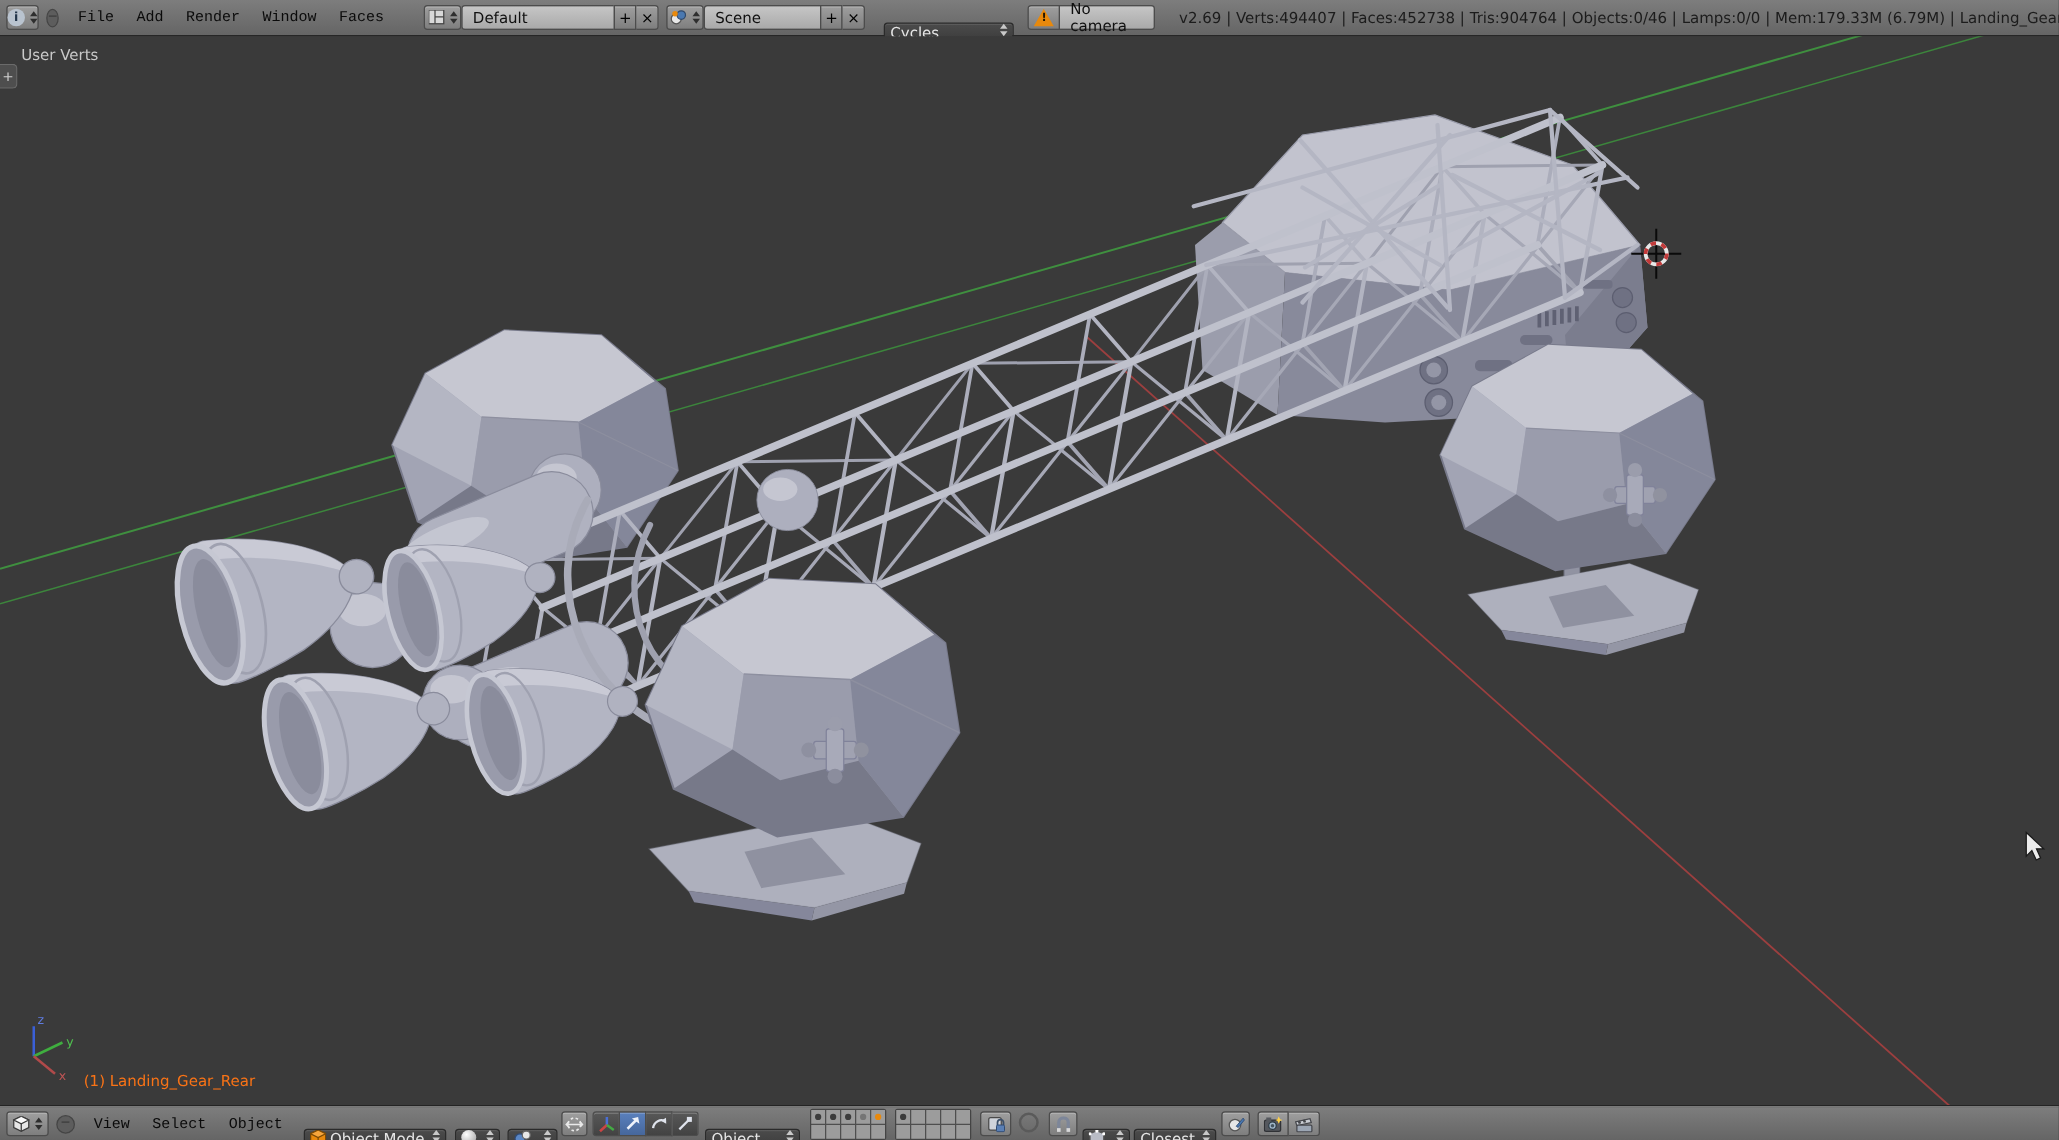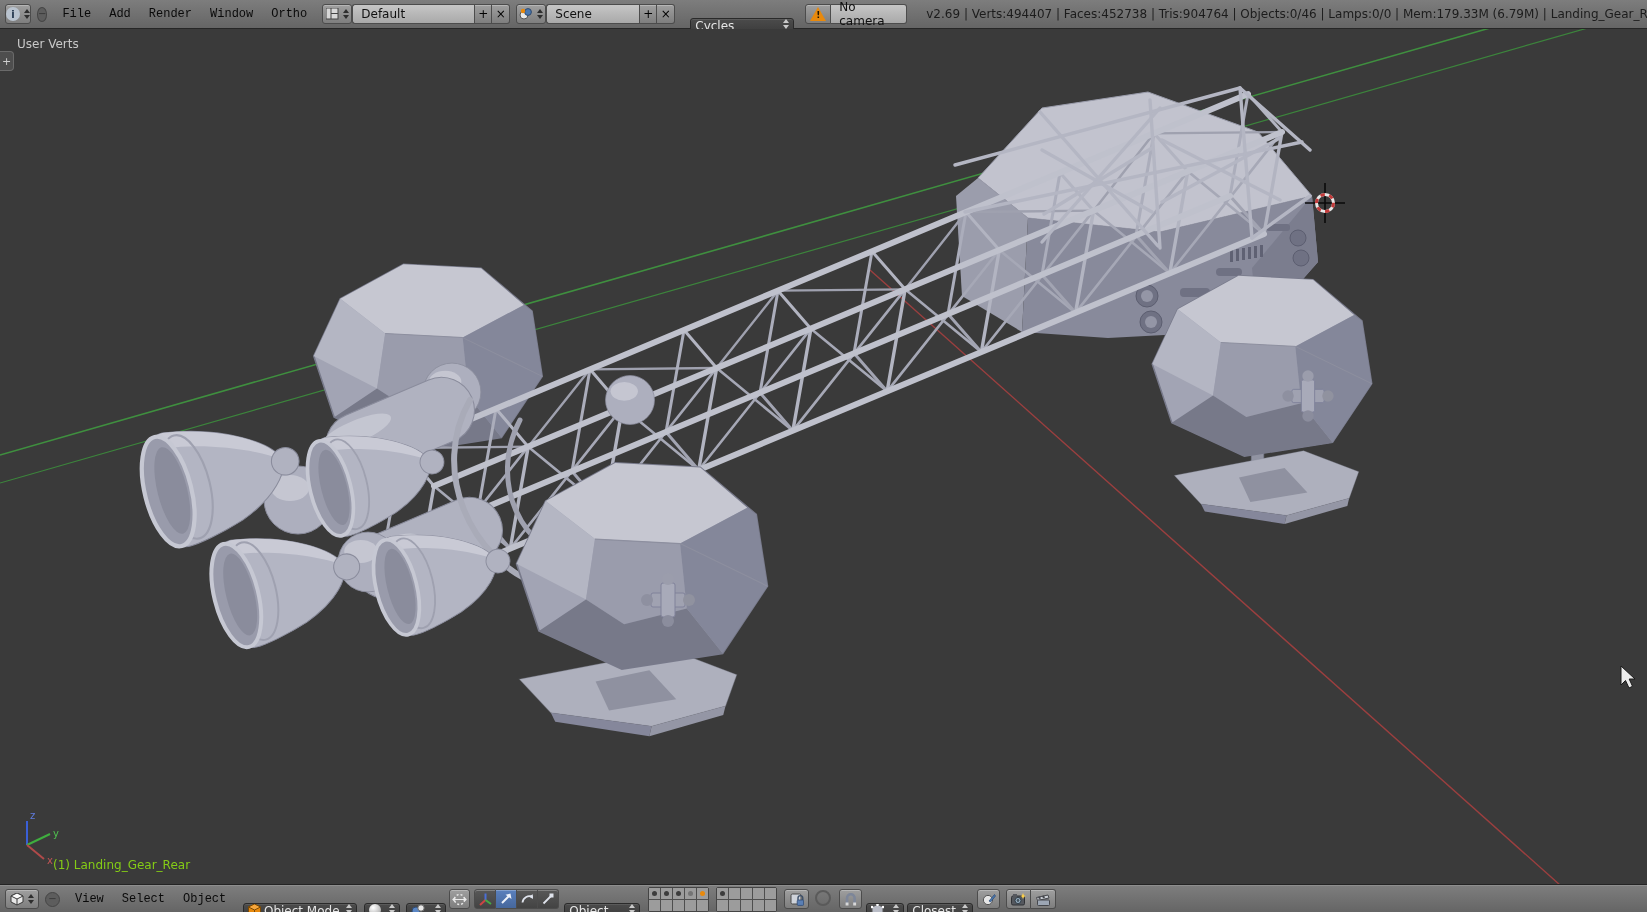--- a/index.html
+++ b/index.html
@@ -65,23 +65,23 @@
       <span class="spin spin-dark">
           <i class="up"></i>
           <i class="dn"></i>
         </span>
     </div>
     <div class="collapse-dot">−</div>
     <span class="menu">File</span>
     <span class="menu">Add</span>
     <span class="menu">Render</span>
     <span class="menu">Window</span>
-    <span class="menu">Ortho</span>
-
-    <div class="grp" style="margin-left:6px">
+    <span class="menu">Faces</span>
+
+    <div class="grp" style="margin-left:23px">
       <div class="btn-raised" style="width:30px">
         <svg width="13" height="12">
             <rect x="0" y="0" width="12" height="11" fill="#d8d8d8" stroke="#444"></rect>
             <line x1="5" y1="0" x2="5" y2="11" stroke="#444"></line>
             <line x1="5" y1="5.5" x2="12" y2="5.5" stroke="#444"></line>
           </svg>
         <span class="spin spin-dark">
             <i class="up"></i>
             <i class="dn"></i>
           </span>
@@ -132,21 +132,21 @@
       <circle cx="9" cy="10" r="5.4" fill="#e8820e"></circle>
       <circle cx="7.4" cy="8.8" r="2.1" fill="#ffffff"></circle>
     </svg>
     <span class="stats">v2.69 | Verts:494407 | Faces:452738 | Tris:904764 | Objects:0/46 | Lamps:0/0 | Mem:179.33M (6.79M) | Landing_Gear_Rear</span>
   </div>
 </div>
 
 <div id="vp">
   <div class="vp-label" style="left:17px;top:8px">User Verts</div>
   <div class="tool-tab">+</div>
-  <div class="vp-label" style="left:53px;top:829px;color:#84cc16">(1) Landing_Gear_Rear</div>
+  <div class="vp-label" style="left:67px;top:829px;color:#f97316">(1) Landing_Gear_Rear</div>
 
   <svg width="1647" height="856" viewBox="0 29 1647 856">
     <defs>
       <g id="pod">
         <path d="M -112,-2 L -86,-58 L -24,-92 L 52,-88 L 102,-46 L 112,18 L 72,78 L -18,92 L -92,58 Z" fill="#a2a4b4" stroke="#787a8b" stroke-width="1.5"></path>
         <path d="M -86,-58 L -24,-92 L 52,-88 L 94,-52 L 34,-20 L -42,-24 Z" fill="#c6c7d1"></path>
         <path d="M -112,-2 L -86,-58 L -42,-24 L -50,30 Z" fill="#b4b6c3"></path>
         <path d="M -50,30 L -42,-24 L 34,-20 L 40,38 L -16,52 Z" fill="#9a9cac"></path>
         <path d="M 94,-52 L 102,-46 L 112,18 L 72,78 L 40,38 L 34,-20 Z" fill="#84879a"></path>
         <path d="M -92,58 L -50,30 L -16,52 L 40,38 L 72,78 L -18,92 Z" fill="#777989"></path>

